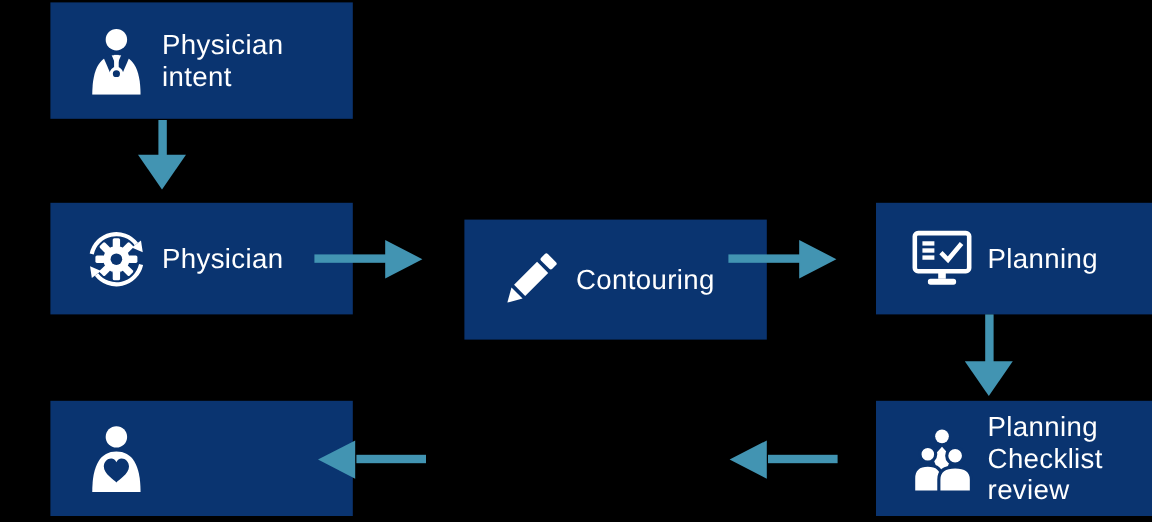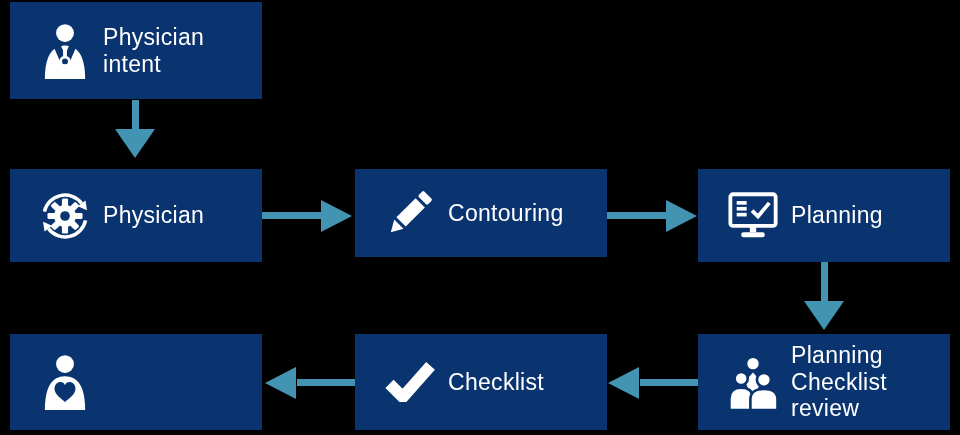--- a/index.html
+++ b/index.html
@@ -4,31 +4,31 @@
 <style>
   html,body{margin:0;padding:0;background:#000;}
   .stage{
     position:relative;width:960px;height:435px;overflow:hidden;
     background:var(--background,#000);
     font-family:"Liberation Sans","DejaVu Sans",sans-serif;
   }
   .node{
     position:absolute;background:var(--box-blue,#0a3470);
     display:flex;align-items:center;gap:9px;
-    padding-left:26px;box-sizing:border-box;
+    padding-left:26px;box-sizing:border-box;margin-left:32px;
   }
   .node .icon{width:58px;height:58px;flex:0 0 auto;display:flex;align-items:center;justify-content:center;}
   .node .label{
     color:var(--text-white,#fff);font-size:23px;line-height:1.17;
     letter-spacing:.3px;width:158px;
   }
   
   #n1{left:10px;top:2px;width:252px;height:97px}
   #n2{left:10px;top:169px;width:252px;height:93px}
-  #n3{left:355px;top:169px;width:252px;height:88px}
+  #n3{left:355px;top:183px;width:252px;height:100px}
   #n4{left:698px;top:169px;width:252px;height:93px}
   #n5{left:698px;top:334px;width:252px;height:96px}
   #n6{left:355px;top:334px;width:252px;height:96px}
   #n7{left:10px;top:334px;width:252px;height:96px}
   
   .shaft{position:absolute;background:var(--arrow-teal,#4294b2);}
   .head{position:absolute;width:0;height:0;}
   .head.down{border-left:20px solid transparent;border-right:20px solid transparent;
              border-top:29px solid var(--arrow-teal,#4294b2);}
   .head.right{border-top:16px solid transparent;border-bottom:16px solid transparent;
@@ -120,28 +120,20 @@
         <polygon class="w" points="23,31 32,21 41,31 32,53"></polygon>
         <circle class="wn" cx="18.5" cy="28" r="7.5" stroke-width="3"></circle>
         <path class="wn" d="M5,64 L5,51 Q5,38.5 18.5,38.5 Q32,38.5 32,51 L32,64 Z" stroke-width="3"></path>
         <circle class="wn" cx="44.5" cy="29.5" r="8" stroke-width="3"></circle>
         <path class="wn" d="M29,64 L29,52 Q29,40 44.5,40 Q60,40 60,52 L60,64 Z" stroke-width="3"></path>
       </svg>
     </span>
     <span class="label">Planning Checklist review</span>
   </div>
 
-  <div class="node" id="n6">
-    <span class="icon">
-      <svg width="50" height="40" viewBox="0 0 56 44">
-        <path class="ws" d="M5,24 L20,39 L51,4" stroke-width="13"></path>
-      </svg>
-    </span>
-    <span class="label">Checklist</span>
-  </div>
 
   <div class="node" id="n7">
     <span class="icon">
       <svg width="56" height="56" viewBox="0 0 64 64">
         <circle class="w" cx="32" cy="11.5" r="10.2"></circle>
         <path class="w" d="M9,64 C9,38 17,25.5 32,25.5 C47,25.5 55,38 55,64 Z"></path>
         <path class="n" d="M32,55 C30,52.5 20,47 20,39.8 C20,35 23.4,32 27,32 C29.2,32 31.2,33.4 32,35.6 C32.8,33.4 34.8,32 37,32 C40.6,32 44,35 44,39.8 C44,47 34,52.5 32,55 Z"></path>
       </svg>
     </span>
   </div>

